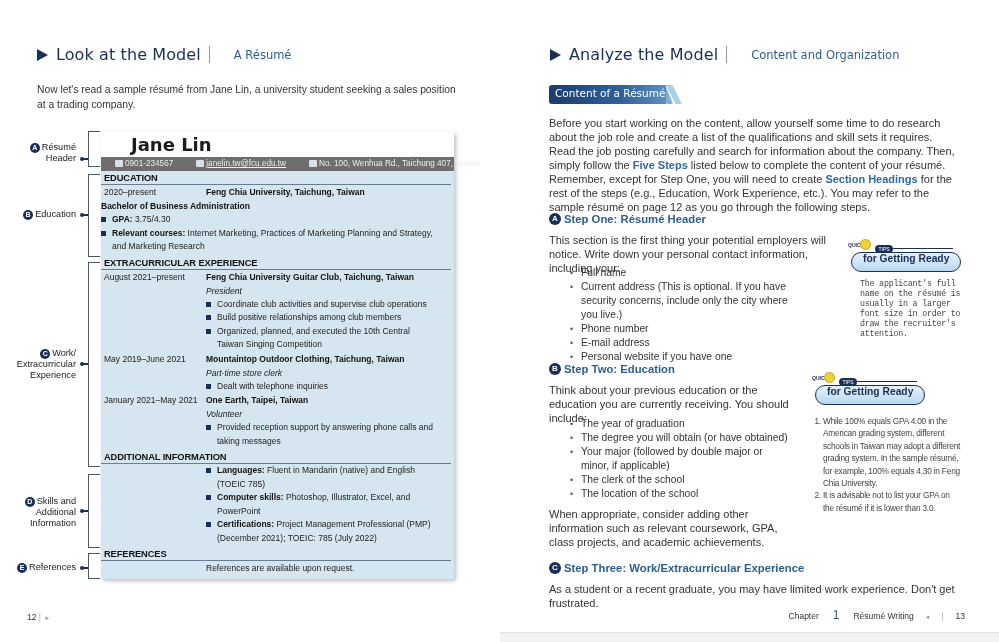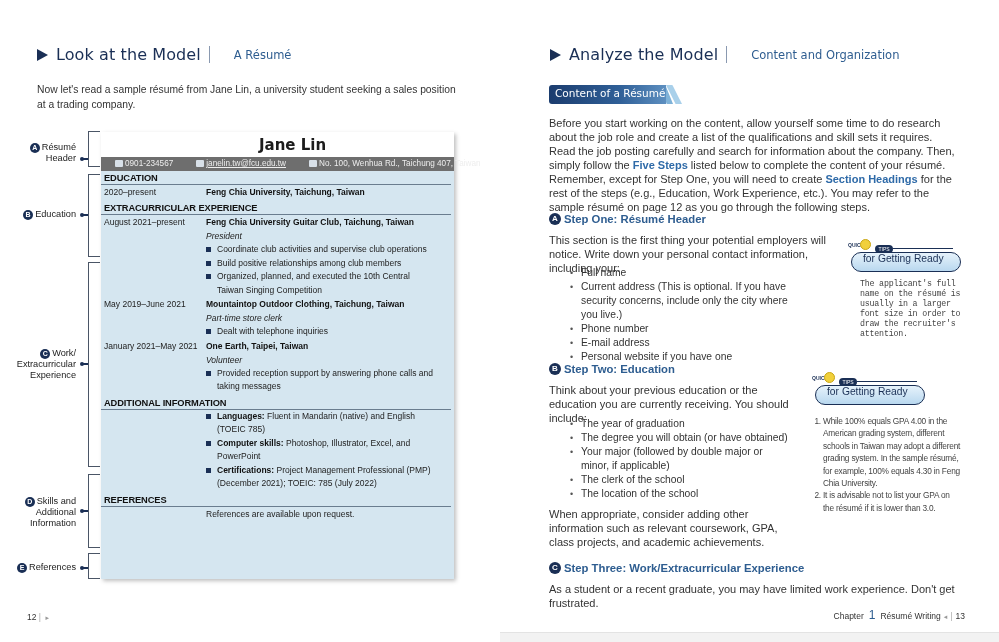--- a/index.html
+++ b/index.html
@@ -19,21 +19,21 @@
 
   .intro { position: absolute; left: 37px; top: 82px; width: 420px; font-size: 10.3px; line-height: 15px; color: #333; }
 
   
   .ann { position: absolute; text-align: right; font-size: 9.2px; line-height: 10.5px; color: #222; }
   .ann .badge { display: inline-block; width: 10px; height: 10px; border-radius: 50%; background: #1a2f55; color: #fff; font-size: 7px; font-weight: bold; text-align: center; line-height: 10px; margin-right: 2px; vertical-align: 0px; }
   .bracket { position: absolute; border: 1.5px solid #4a5566; border-right: none; width: 12px; }
 
   
   .resume { position: absolute; left: 101px; top: 132px; width: 353px; height: 447px; background: #d5e6f0; box-shadow: 2px 2px 4px rgba(0,0,0,0.25); }
-  .resume .name-row { height: 25px; background: #fff; text-align: center; font-family: "DejaVu Sans", sans-serif; font-weight: bold; font-size: 15px; color: #1c1c1c; line-height: 26px; padding-left: 30px; }
+  .resume .name-row { height: 25px; background: #fff; text-align: left; font-family: "DejaVu Sans", sans-serif; font-weight: bold; font-size: 18px; color: #1c1c1c; line-height: 26px; padding-left: 30px; }
   .resume .contact { height: 14px; background: #6e6e6e; color: #eee; font-size: 8.2px; line-height: 14px; padding-left: 2px; display: flex; align-items: center; gap: 4px; white-space: nowrap; }
   .resume .contact .ci { display: inline-block; width: 8px; height: 7px; background: #d8e0e8; border-radius: 1px; margin-right: 2px; vertical-align: -1px; position: relative; }
   .resume .contact .email { text-decoration: underline; color: #eee; }
   .resume .contact .item { margin-right: 7px; padding-left: 12px; }
 
   .rsec-title { font-size: 9.3px; font-weight: bold; color: #111; padding: 2px 0 1px 3px; margin: 0 3px 0 0; border-bottom: 1px solid #6a7d8f; letter-spacing: -0.1px; }
   .rrow { display: flex; font-size: 8.5px; line-height: 14px; color: #222; }
   .rrow .date { width: 105px; padding-left: 3px; flex: none; }
   .rrow .body { flex: 1; padding-right: 21px; }
   .rrow .body b { color: #111; }
@@ -52,31 +52,31 @@
   .rp-text .hl { color: #2e6aa8; font-weight: bold; }
   .step-title { position: absolute; left: 49px; font-size: 11.3px; color: #2e5d90; font-weight: bold; display: flex; align-items: center; white-space: nowrap; }
   .step-title .badge { display: inline-block; width: 12px; height: 12px; border-radius: 50%; background: #1a2f55; color: #fff; font-size: 8px; text-align: center; line-height: 12px; margin-right: 3px; }
   .step-list { position: absolute; left: 70px; font-size: 10.3px; line-height: 14px; color: #333; list-style: none; }
   .step-list li { position: relative; padding-left: 11px; }
   .step-list li::before { content: "•"; position: absolute; left: 0; top: 0; color: #555; font-size: 9px; }
 
   .tips { position: absolute; }
   .tips .badge-wrap { position: relative; width: 118px; height: 34px; }
   .tips .pill { position: absolute; left: 3px; top: 13px; width: 110px; height: 20px; border: 1.5px solid #1a2f55; border-radius: 11px; background: linear-gradient(180deg, #e6f2fb 0%, #b9d8ef 100%); }
-  .tips .pill-lbl { position: absolute; left: 15px; top: 14px; font-size: 10.3px; font-weight: normal; color: #1a2f55; white-space: nowrap; }
+  .tips .pill-lbl { position: absolute; left: 15px; top: 14px; font-size: 10.3px; font-weight: bold; color: #1a2f55; white-space: nowrap; }
   .tips .quick { position: absolute; left: 0; top: 3px; font-size: 5px; font-weight: bold; color: #1a2f55; }
   .tips .bulb { position: absolute; left: 12px; top: 0; width: 11px; height: 11px; border-radius: 50%; background: #f1d03b; border: 1px solid #c9a615; }
   .tips .tipsbadge { position: absolute; left: 27px; top: 6px; width: 18px; height: 8px; border-radius: 4px; background: #1a2f55; color: #fff; font-size: 5px; text-align: center; line-height: 8px; }
   .tips .tip-line { position: absolute; left: 45px; top: 9px; width: 60px; height: 1px; background: #1a2f55; }
   .tips .tip-text { font-family: Liberation Mono, monospace; font-size: 8.3px; line-height: 10px; color: #444; letter-spacing: -0.2px; }
   .tips ol { font-family: "Liberation Sans", sans-serif; font-size: 8.3px; line-height: 12.4px; color: #444; padding-left: 11px; letter-spacing: -0.2px; }
 
   .footer-left { position: absolute; left: 27px; top: 612px; font-size: 8.5px; color: #333; white-space: nowrap; }
   .footer-left .arrow { color: #999; font-size: 7px; margin-left: 2px; }
-  .footer-right { position: absolute; right: 34px; top: 608px; font-size: 8.5px; color: #333; white-space: nowrap; display: flex; align-items: baseline; gap: 3px; justify-content: flex-end; }
+  .footer-right { position: absolute; right: 34px; top: 608px; font-size: 8.5px; color: #333; white-space: nowrap; display: flex; align-items: baseline; gap: 12px; justify-content: flex-end; }
   .footer-right .num { font-size: 12px; color: #2e5d90; margin: 0 2px; }
   .footer-right .arrow { color: #999; font-size: 7px; }
   .bottom-strip { position: absolute; left: 500px; top: 632px; width: 499px; height: 10px; background: #f2f2f2; border-top: 1px solid #e3e3e3; }
 </style>
 </head>
 <body>
 
 <div class="page page-left">
 
   <div class="sec-head" style="left:37px; top:45px;">
@@ -136,20 +136,25 @@
       <span class="item"><span class="ci"></span><span>No. 100, Wenhua Rd., Taichung 407, Taiwan</span></span>
     </div>
 
     <div>
       <div class="rsec-title">EDUCATION</div>
       <div class="rrow">
         <div class="date">2020–present</div>
         <div class="body"><b>Feng Chia University, Taichung, Taiwan</b></div>
       </div>
       <div class="rrow">
+        <div class="body">
+          <b>Bachelor of Business Administration</b>
+          <div class="rbullet"><b>GPA:</b><span> 3.75/4.30</span></div>
+          <div class="rbullet"><b>Relevant courses:</b><span> Internet Marketing, Practices of Marketing Planning and Strategy, and Marketing Research</span></div>
+        </div>
       </div>
     </div>
 
     <div style="margin-top:2px;">
       <div class="rsec-title">EXTRACURRICULAR EXPERIENCE</div>
       <div class="rrow">
         <div class="date">August 2021–present</div>
         <div class="body">
           <b>Feng Chia University Guitar Club, Taichung, Taiwan</b><br>
           <i>President</i>

